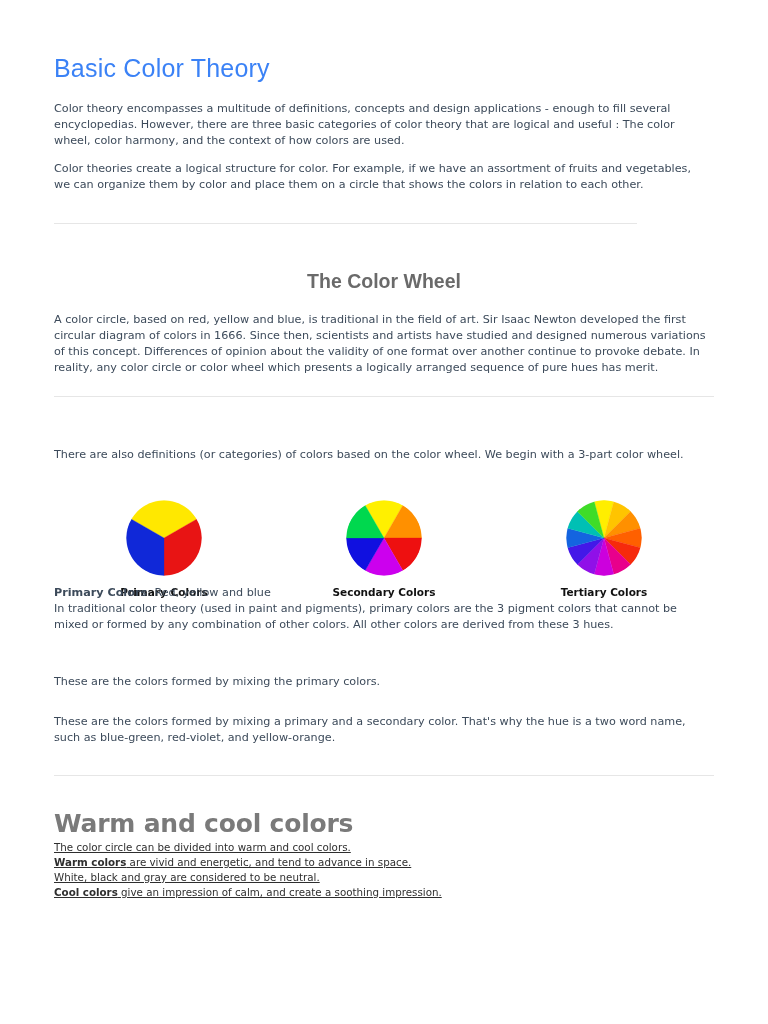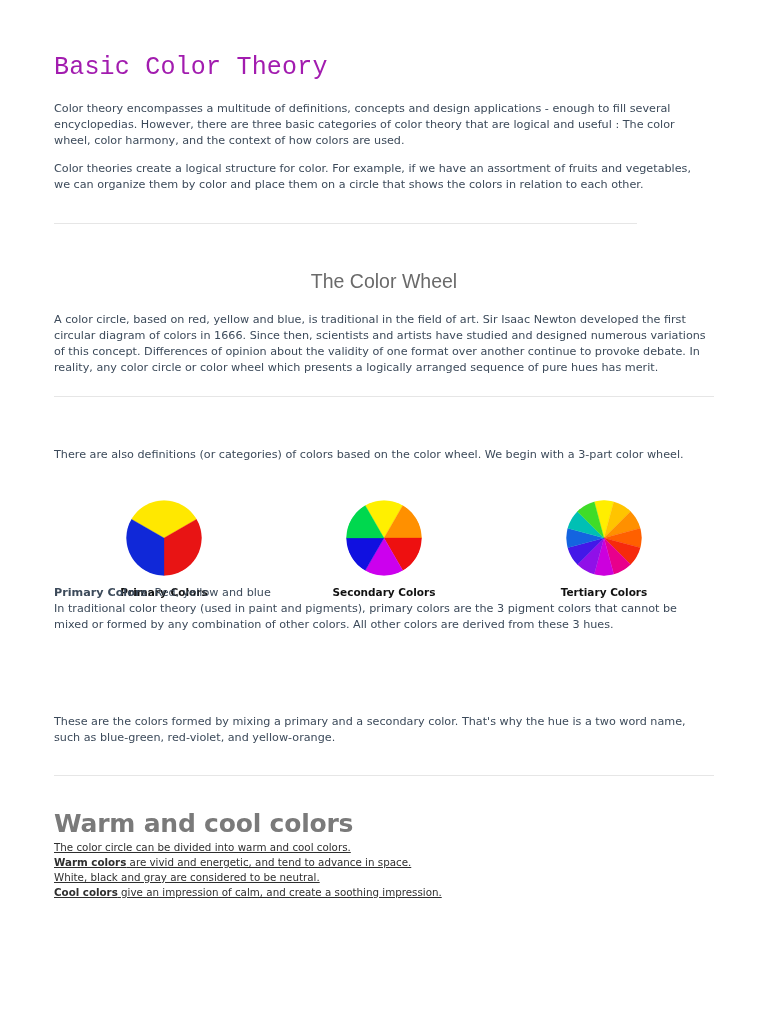--- a/index.html
+++ b/index.html
@@ -18,33 +18,33 @@
   .page {
     position: relative;
     width: 768px;
     height: 1024px;
     box-sizing: border-box;
     padding: 0 54px;
   }
 
   
   h1.doc-title {
-    font-family: Liberation Mono, monospace;
+    font-family: Liberation Sans, sans-serif;
     font-size: 25px;
     font-weight: normal;
-    color: #a21caf;
+    color: #3b82f6;
     letter-spacing: 0.2px;
     margin: 0;
     padding-top: 54px;
     line-height: 1.15;
   }
   h2.section-title {
     font-family: "Liberation Sans", sans-serif;
     font-size: 19.5px;
-    font-weight: normal;
+    font-weight: bold;
     color: #6a6a6a;
     text-align: center;
     margin: 0;
     line-height: 1.2;
   }
   h2.warm-title {
     font-family: "DejaVu Sans", sans-serif;
     font-size: 25px;
     font-weight: bold;
     color: #7a7a7a;
@@ -188,20 +188,21 @@
   </div>
 
   <div class="blk" style="top:585px; width:660px;">
     <p class="body-text">
       <span class="bold">Primary Colors</span><span>: Red, yellow and blue</span>
     </p>
     <p class="body-text">In traditional color theory (used in paint and pigments), primary colors are the 3 pigment colors that cannot be mixed or formed by any combination of other colors. All other colors are derived from these 3 hues.</p>
   </div>
 
   <div class="blk" style="top:674px; width:660px;">
+    <p class="body-text">These are the colors formed by mixing the primary colors.</p>
   </div>
 
   <div class="blk" style="top:714px; width:660px;">
     <p class="body-text">These are the colors formed by mixing a primary and a secondary color. That's why the hue is a two word name, such as blue-green, red-violet, and yellow-orange.</p>
   </div>
 
   <hr class="divider full blk" style="top:775px;">
 
   <h2 class="warm-title blk" style="top:810px; width:660px;">Warm and cool colors</h2>
 

